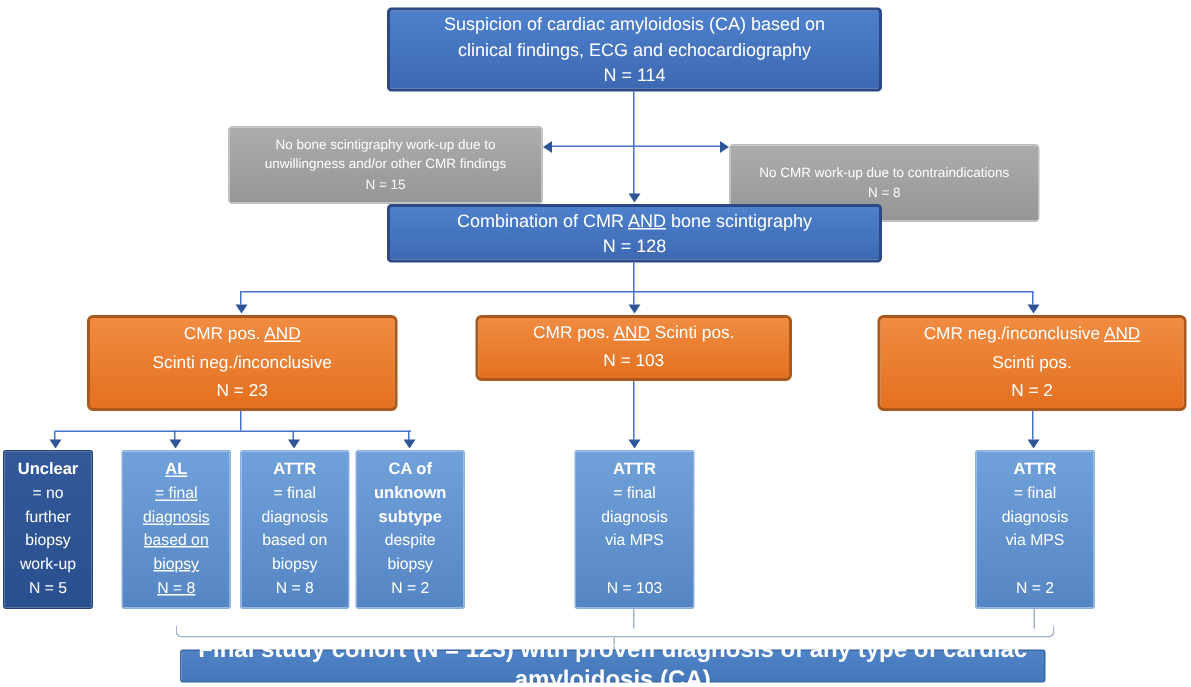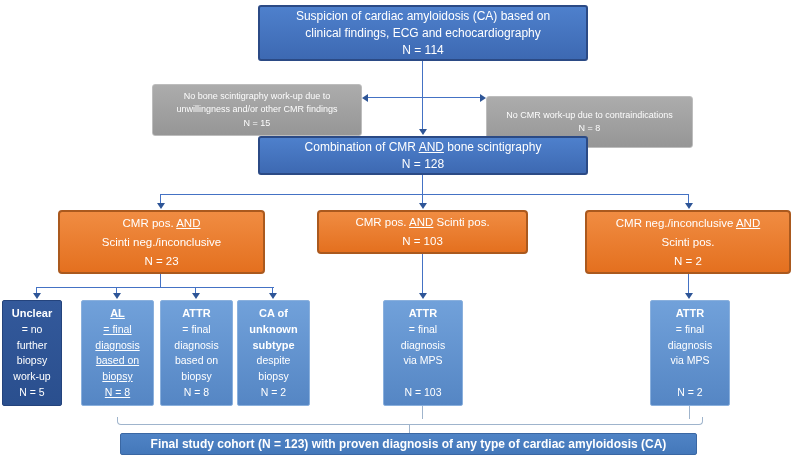--- a/index.html
+++ b/index.html
@@ -42,21 +42,21 @@
     padding-top: 5px; border-radius: 2px;
   }
   .small .ttl { font-weight: bold; font-size: 11px; }
   .navy  { background: linear-gradient(#33599b, #2a4f8e); border: 1px solid #24437c; }
   .lblue { background: linear-gradient(#71a1da, #5586c4); border: 1px solid #8ab0dd; }
   .spacer-line { height: 15.8px; }
 
   .final {
     background: linear-gradient(#4f83c5, #4478ba);
     border: 1px solid #3a67a3;
-    font-size: 12px; font-weight: bold; line-height: 20px;
+    font-size: 16px; font-weight: bold; line-height: 20px;
     display: flex; align-items: center; justify-content: center;
     border-radius: 2px;
   }
 
   
   .vline, .hline { position: absolute; background: #4472c4; }
   .vline { width: 1.4px; }
   .hline { height: 1.4px; }
   .ah { position: absolute; width: 0; height: 0; }
   .ah-down  { border-left: 4px solid transparent; border-right: 4px solid transparent; border-top: 6px solid #2e5597; }

